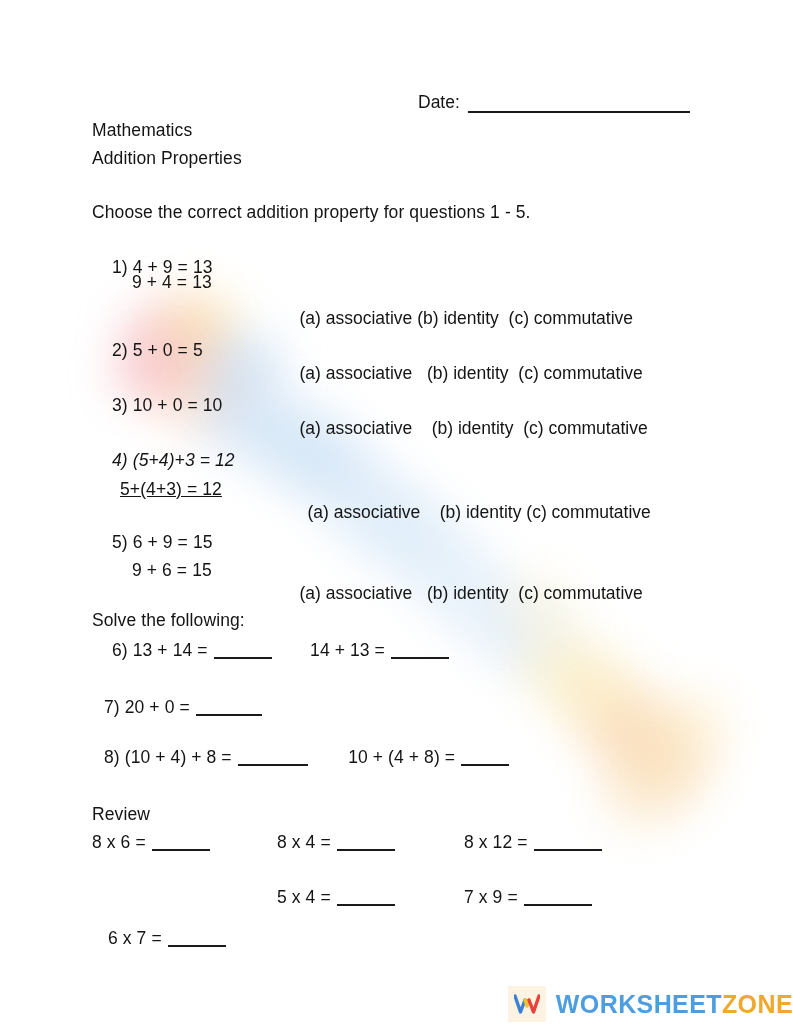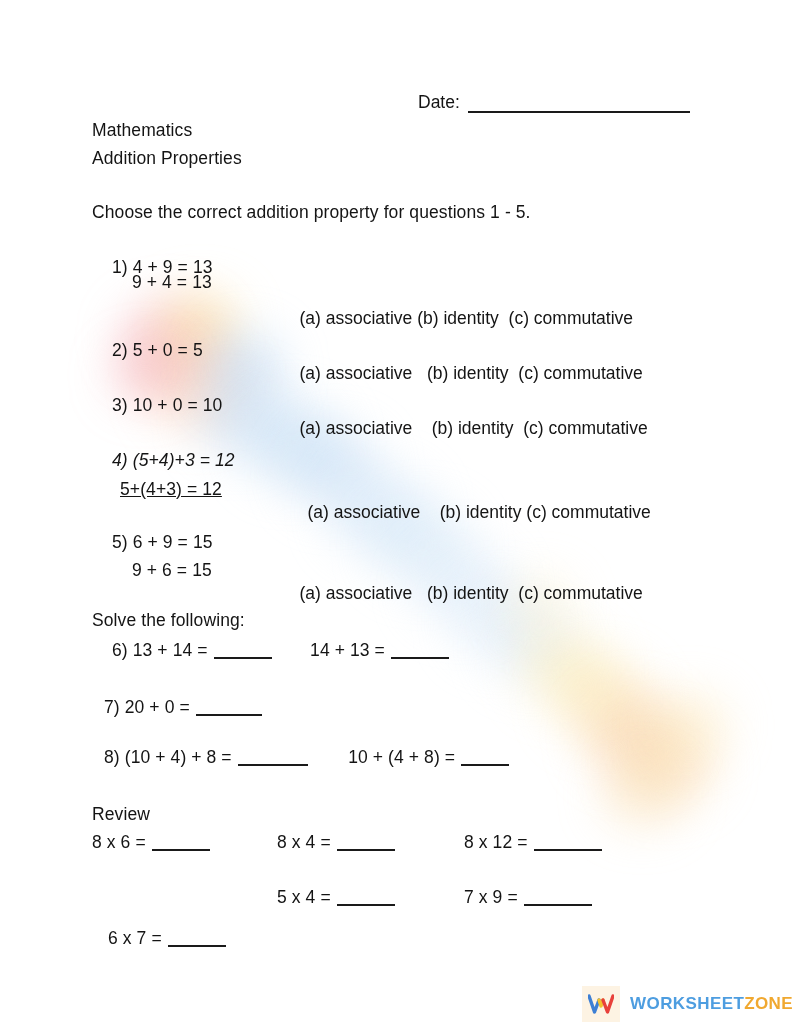--- a/index.html
+++ b/index.html
@@ -70,21 +70,21 @@
   #logo-mark {
     width: 38px;
     height: 36px;
     background: #fdf3e3;
     display: flex;
     align-items: center;
     justify-content: center;
     margin-right: 10px;
   }
   #logo-text {
-    font-size: 17px;
+    font-size: 25px;
     font-weight: bold;
     letter-spacing: 0.4px;
     white-space: pre;
   }
   .logo-blue { color: #4d9de0; }
   .logo-orange { color: #f0a830; }
 </style>
 </head>
 <body>
 

